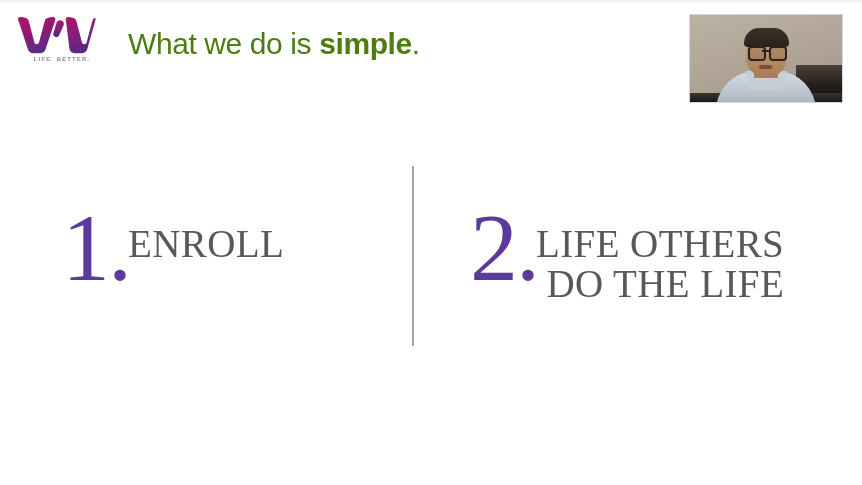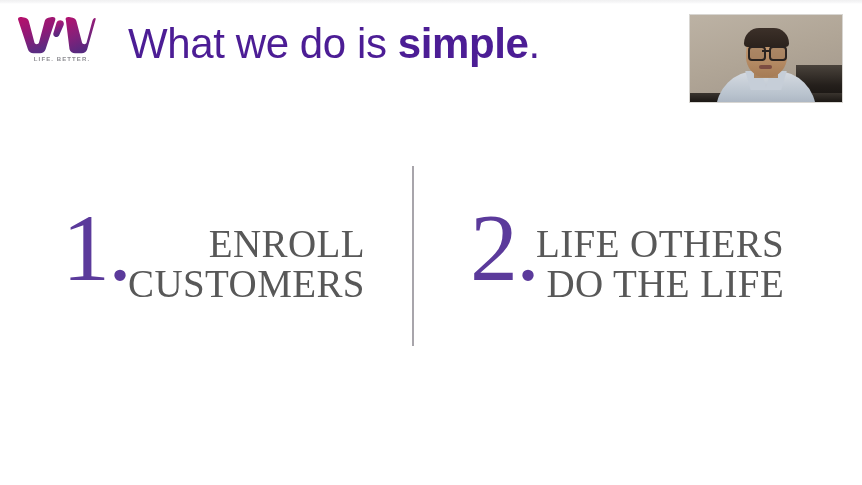--- a/index.html
+++ b/index.html
@@ -56,23 +56,23 @@
     color: #8d8d92;
     white-space: nowrap;
   }
 
   
   .slide-title {
     position: absolute;
     left: 128px;
     top: 18px;
     font-family: "Liberation Sans", sans-serif;
-    font-size: 42px;
+    font-size: 30px;
     line-height: 52px;
-    color: #4c1d95;
+    color: #4d7c0f;
     white-space: nowrap;
     letter-spacing: -0.4px;
   }
   .slide-title .bold { font-weight: bold; }
 
   
   .webcam {
     position: absolute;
     left: 689px;
     top: 14px;
@@ -280,21 +280,20 @@
     <div class="wc-bridge"></div>
     <div class="wc-mouth"></div>
   </div>
 
   <div class="divider"></div>
 
   <div class="item item-1">
     <div class="item-number">1.</div>
     <div class="item-text">
       <span class="line">ENROLL</span>
-      <span class="line">CUSTOMERS</span>
     </div>
   </div>
 
   <div class="item item-2">
     <div class="item-number">2.</div>
     <div class="item-text">
       <span class="line">LIFE OTHERS</span>
       <span class="line">DO THE LIFE</span>
     </div>
   </div>

